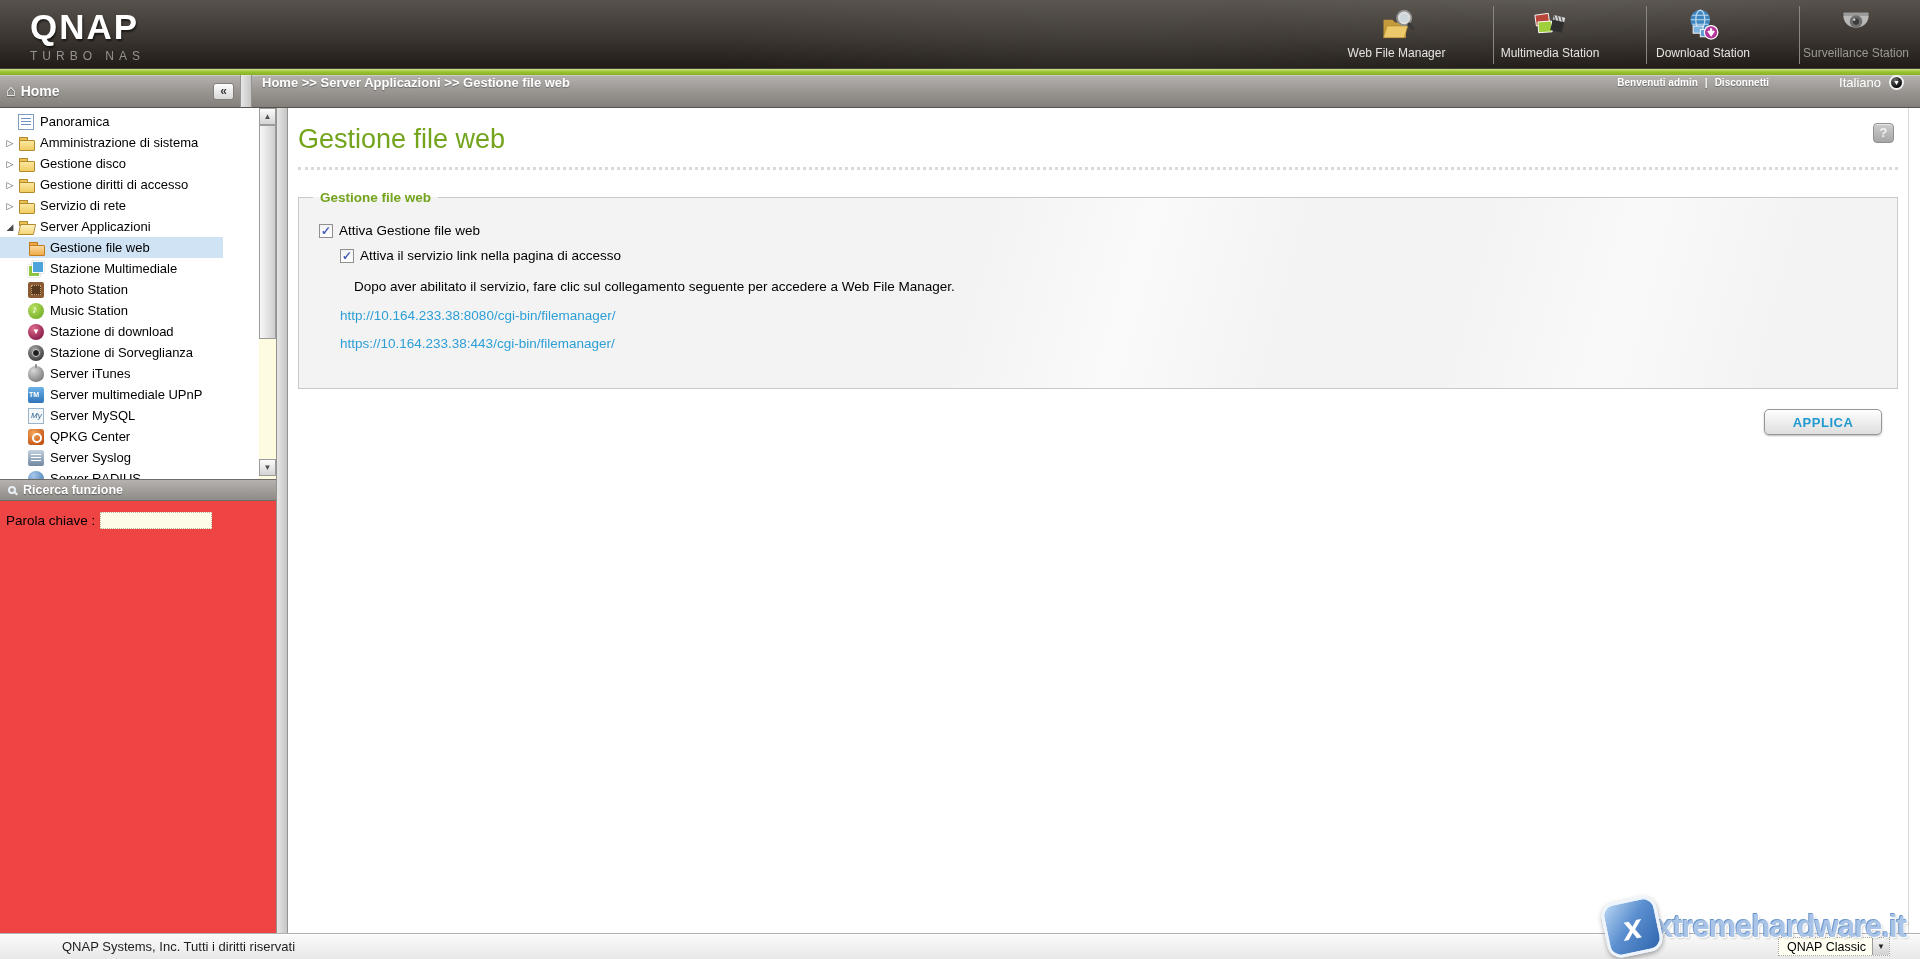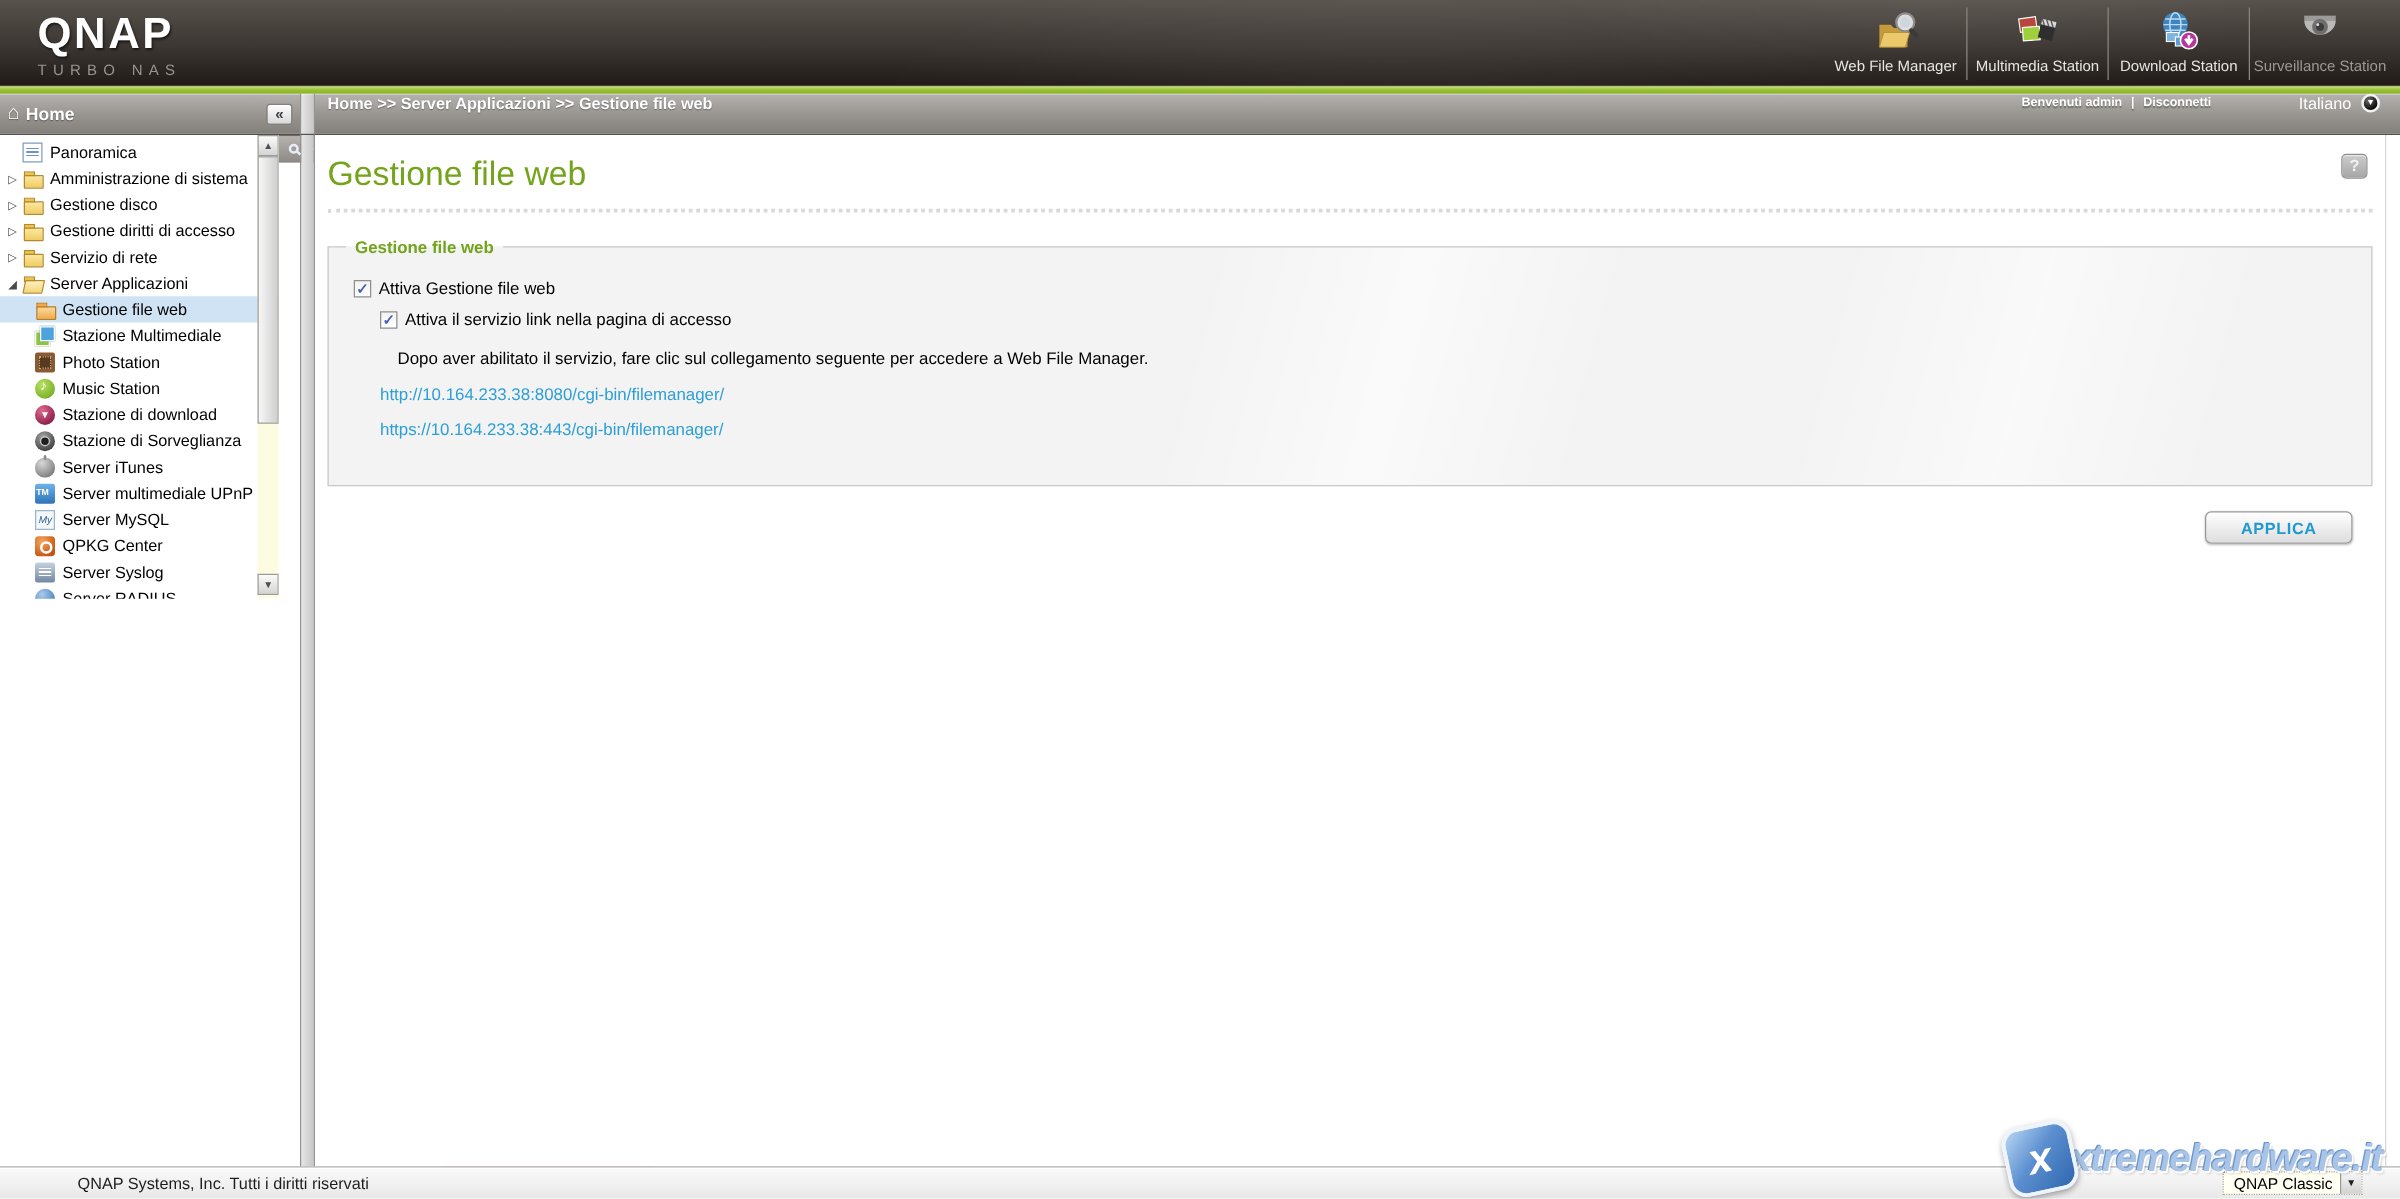--- a/index.html
+++ b/index.html
@@ -18,21 +18,21 @@
   }
   .topbar::after{
     content:""; position:absolute; inset:0; pointer-events:none;
     background:
       radial-gradient(ellipse 700px 260px at 58% 170%, rgba(255,255,255,.08), transparent 62%),
       radial-gradient(ellipse 520px 240px at 80% -70%, rgba(255,255,255,.06), transparent 60%);
   }
   .logo-block { position:absolute; left:30px; top:9px; z-index:2; }
   .logo-text { font-size:35px; font-weight:bold; color:#fff; letter-spacing:2px; line-height:1; text-shadow:1px 2px 2px rgba(0,0,0,.6); }
   .tagline { font-size:12px; color:#969390; letter-spacing:5px; margin-top:5px; }
-  .stations { position:absolute; right:8px; top:6px; bottom:4px; display:flex; z-index:2; }
+  .stations { position:absolute; right:8px; top:6px; bottom:4px; display:flex; z-index:2;gap:40px; }
   .station { width:113px; display:flex; flex-direction:column; align-items:center; justify-content:flex-end; gap:2px; padding:2px 4px 4px; cursor:pointer; }
   .station + .station { border-left:1px solid #8a867f; }
   .station .st-label { font-size:12px; color:#e6e4e1; white-space:nowrap; }
   .station.dim .st-label { color:#9b9893; }
   .station svg { display:block; }
 
   
   .greenbar { height:7px; flex:none; background:linear-gradient(180deg,#cde38a 0%,#9cc435 45%,#85b11f 100%); border-top:1px solid #454237; }
 
   
@@ -52,21 +52,21 @@
   .pipe { margin:0 7px; }
   .logout { cursor:pointer; }
   .lang-label { font-size:13px; margin-left:70px; margin-right:8px; }
   .lang-btn { width:15px; height:15px; border-radius:50%; border:2px solid #f1f1f1;
     background:radial-gradient(circle at 35% 28%, #6d6d6d, #0b0b0b 70%); color:#fff;
     display:flex; align-items:center; justify-content:center; cursor:pointer; margin-right:6px; }
   .lang-btn::after { content:"▼"; font-size:7px; line-height:1; }
 
   
   .middle { flex:1; min-height:0; }
-  .sidebar { width:240px; flex:none; display:flex; flex-direction:row; background:#fff; }
+  .sidebar { width:276px; flex:none; display:flex; flex-direction:column; background:#fff; }
   .tree-wrap { height:371px; flex:none; position:relative; overflow:hidden; }
   .tree { list-style:none; margin:0; padding:3px 0 0 0; width:223px; }
   .tree-row { height:21px; display:flex; align-items:center; font-size:13px; cursor:pointer; white-space:nowrap; }
   .tree-row.selected { background:#cfe3f5; }
   .arrow { width:16px; flex:none; text-align:center; font-size:9px; color:#4a4a4a; margin-left:2px; }
   .tree-row.lvl1 { padding-left:28px; }
   .tlabel { margin-left:6px; }
 
   
   .ti { width:16px; height:16px; flex:none; position:relative; display:inline-block; }
@@ -162,21 +162,21 @@
     display:flex; align-items:center; justify-content:center; }
   .sel-btn::after { content:"▼"; font-size:8px; color:#222; }
 
   
   .watermark { position:absolute; right:14px; bottom:4px; display:flex; align-items:center; z-index:9; pointer-events:none; }
   .wm-badge { width:56px; height:56px; flex:none; border-radius:14px; transform:rotate(-12deg);
     background:linear-gradient(135deg,#b9d6f2 0%,#5b8fd0 45%,#2f66ad 100%);
     border:3px solid #eef4fb; box-shadow:0 2px 5px rgba(0,0,0,.35);
     display:flex; align-items:center; justify-content:center;
     color:#fff; font-size:34px; font-weight:bold; font-style:italic; }
-  .wm-text { margin-left:-4px; font-size:31px; font-weight:bold; font-style:italic; letter-spacing:-1px;
+  .wm-text { margin-left:-4px; font-size:31px; font-weight:bold; letter-spacing:-1px;
     color:#a9c4e6; text-shadow:-1px -1px 0 #6b97cc, 1px 1px 0 #ffffff, 2px 2px 2px rgba(0,0,0,.15); }
 </style>
 </head>
 <body>
 
 <div class="page">
 
   <div class="topbar">
     <div class="logo-block">
       <div class="logo-text">QNAP</div>

